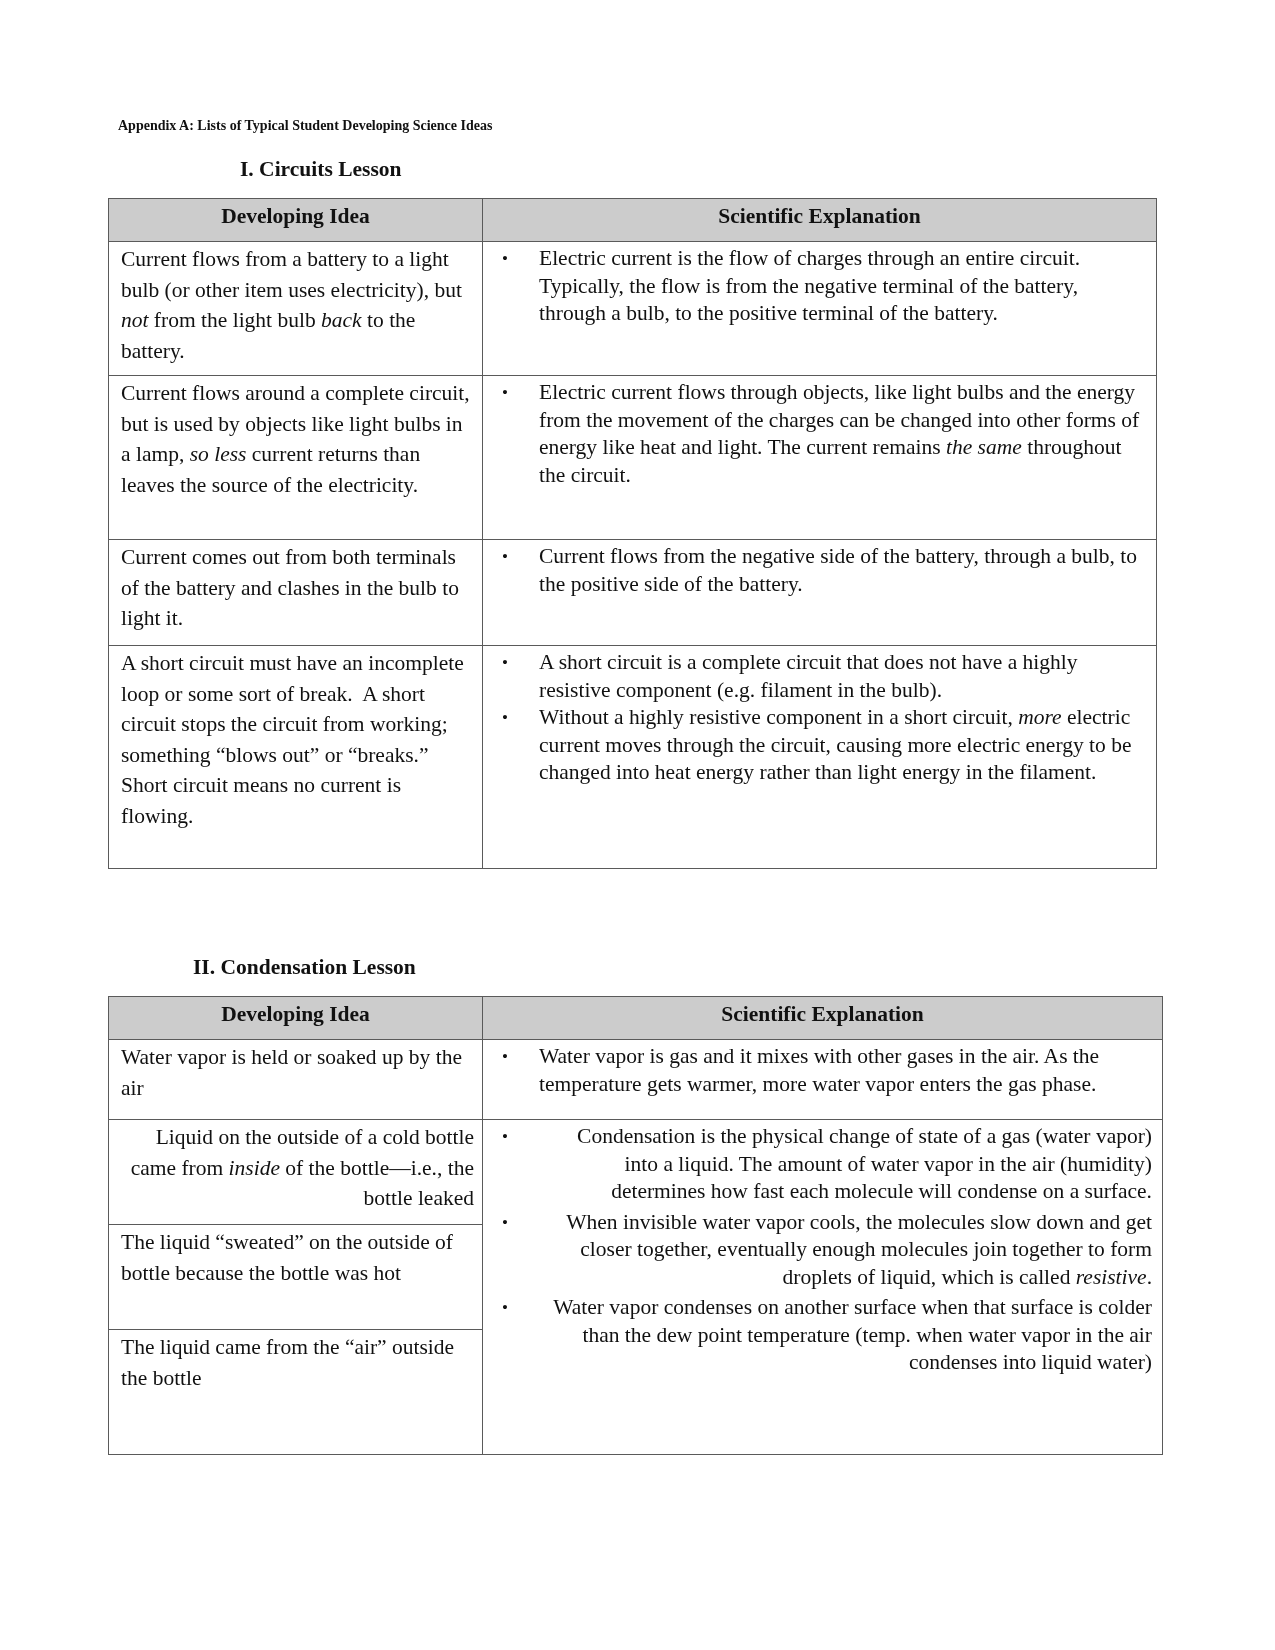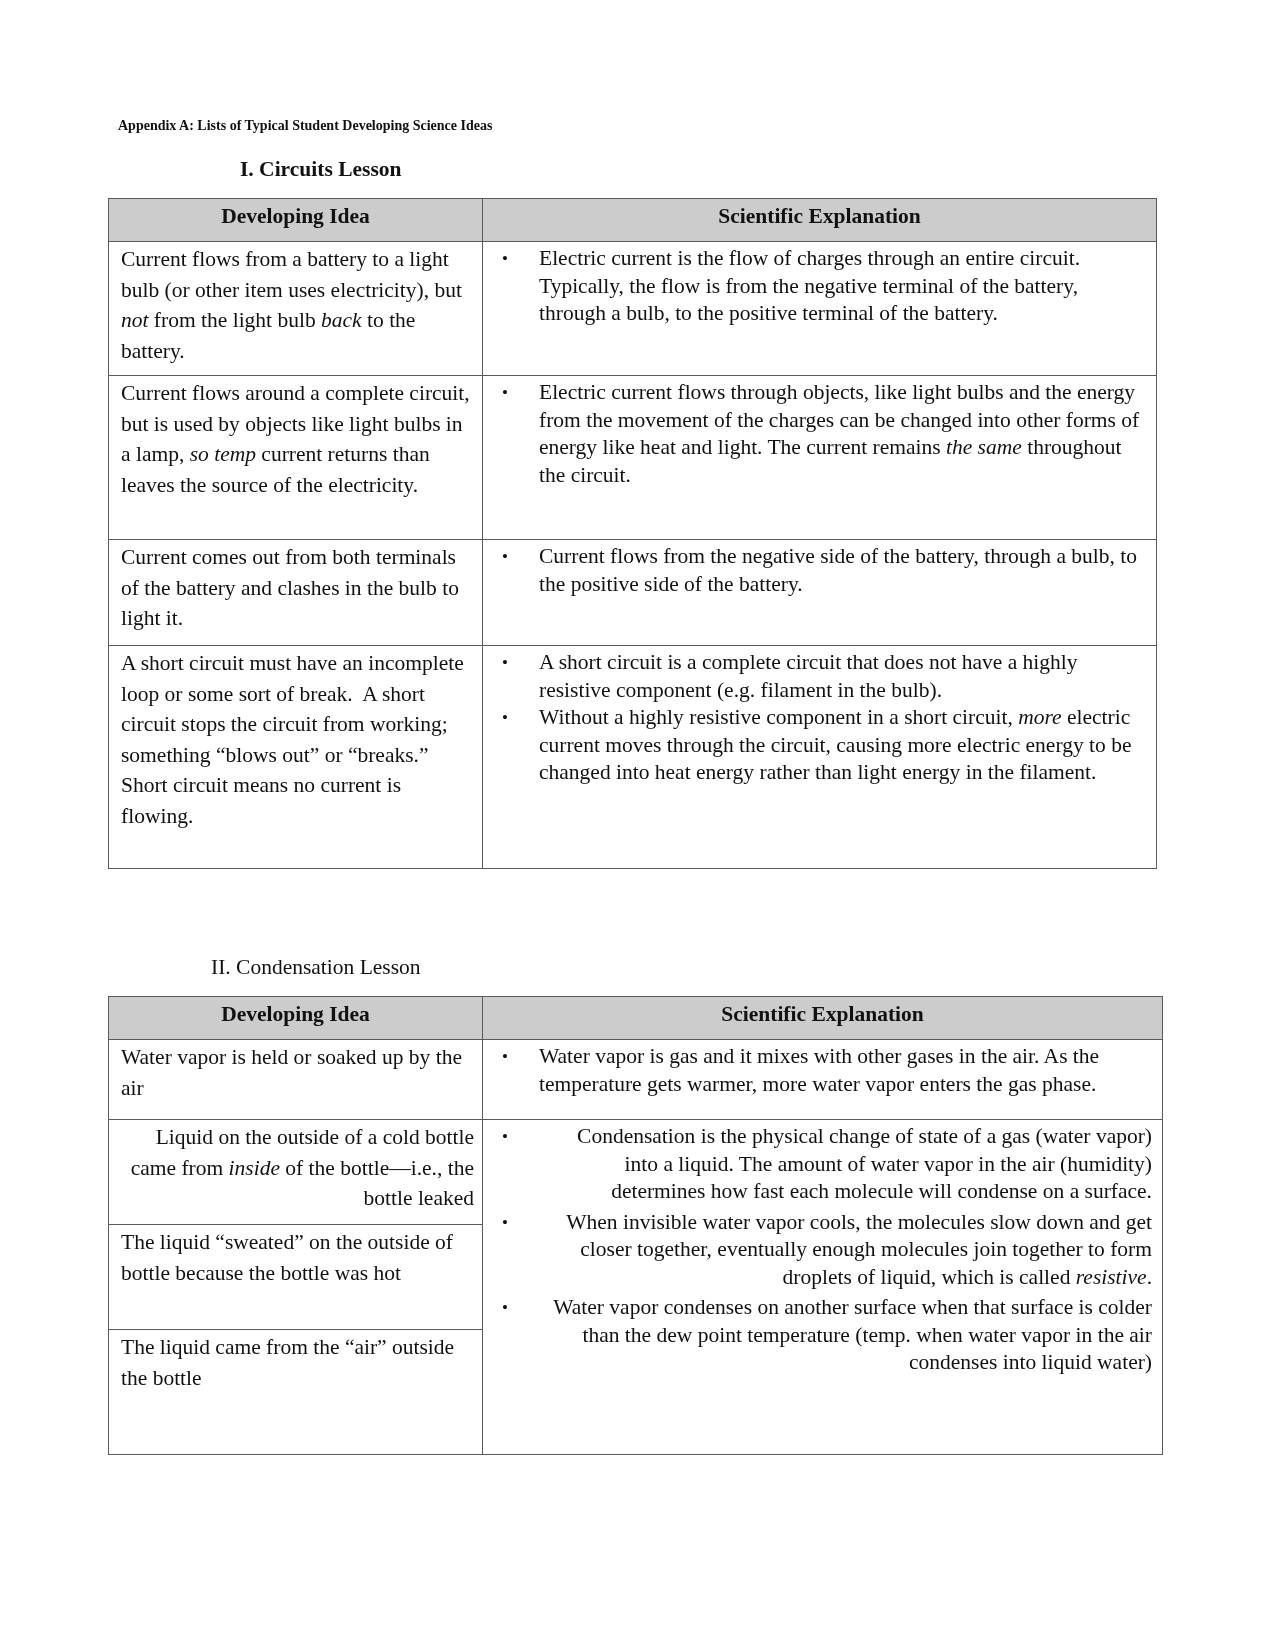--- a/index.html
+++ b/index.html
@@ -1,19 +1,19 @@
 <!DOCTYPE html>
 <html><head>
 <meta charset="utf-8">
 <style>
   html, body { margin: 0; padding: 0; background: #ffffff; }
   body { width: 1275px; height: 1650px; position: relative; font-family: "Liberation Serif", serif; color: #111; }
   .title { position: absolute; left: 118px; top: 118px; font-size: 14px; font-weight: bold; letter-spacing: 0; }
   .sec1 { position: absolute; left: 230px; top: 157px; font-size: 21.5px; font-weight: bold; margin-left: 10px; }
-  .sec2 { position: absolute; left: 193px; top: 955px; font-size: 21.5px; font-weight: normal; margin-left: 18px; }
+  .sec2 { position: absolute; left: 193px; top: 955px; font-size: 21.5px; font-weight: bold; }
   table { position: absolute; border-collapse: collapse; font-size: 21.5px; line-height: 27.5px; }
   td, th { border: 1.5px solid #5a5a5a; vertical-align: top; }
   th { background: #cccccc; font-weight: bold; text-align: center; padding: 4px 8px 8px 8px; height: 43px; box-sizing: border-box; }
   td.idea { padding: 2px 8px 0 12px; line-height: 30.5px; }
   td.expl { padding: 3px 10px 0 20px; }
   ul { margin: 0; padding: 0 0 0 36px; list-style: none; }
   li { position: relative; }
   li .bullet { position: absolute; left: -37px; top: 0; font-size: 17px; }
   #t1 { left: 108px; top: 198px; width: 1049px; }
   #t1 col.c1 { width: 374px; }
@@ -42,21 +42,21 @@
   <tbody id="t1-body">
       <tr style="height: 134px;">
         <td class="idea">Current flows from a battery to a light bulb (or other item uses electricity), but <i>not</i> from the light bulb <i>back</i> to the battery.</td>
         <td class="expl">
           <ul>
             <li><span class="bullet">•</span><span>Electric current is the flow of charges through an entire circuit. Typically, the flow is from the negative terminal of the battery, through a bulb, to the positive terminal of the battery.</span></li>
           </ul>
         </td>
       </tr>
       <tr style="height: 164px;">
-        <td class="idea">Current flows around a complete circuit, but is used by objects like light bulbs in a lamp, <i>so temp</i> current returns than leaves the source of the electricity.</td>
+        <td class="idea">Current flows around a complete circuit, but is used by objects like light bulbs in a lamp, <i>so less</i> current returns than leaves the source of the electricity.</td>
         <td class="expl">
           <ul>
             <li><span class="bullet">•</span><span>Electric current flows through objects, like light bulbs and the energy from the movement of the charges can be changed into other forms of energy like heat and light. The current remains <i>the same</i> throughout the circuit.</span></li>
           </ul>
         </td>
       </tr>
       <tr style="height: 106px;">
         <td class="idea">Current comes out from both terminals of the battery and clashes in the bulb to light it.</td>
         <td class="expl">
           <ul>

